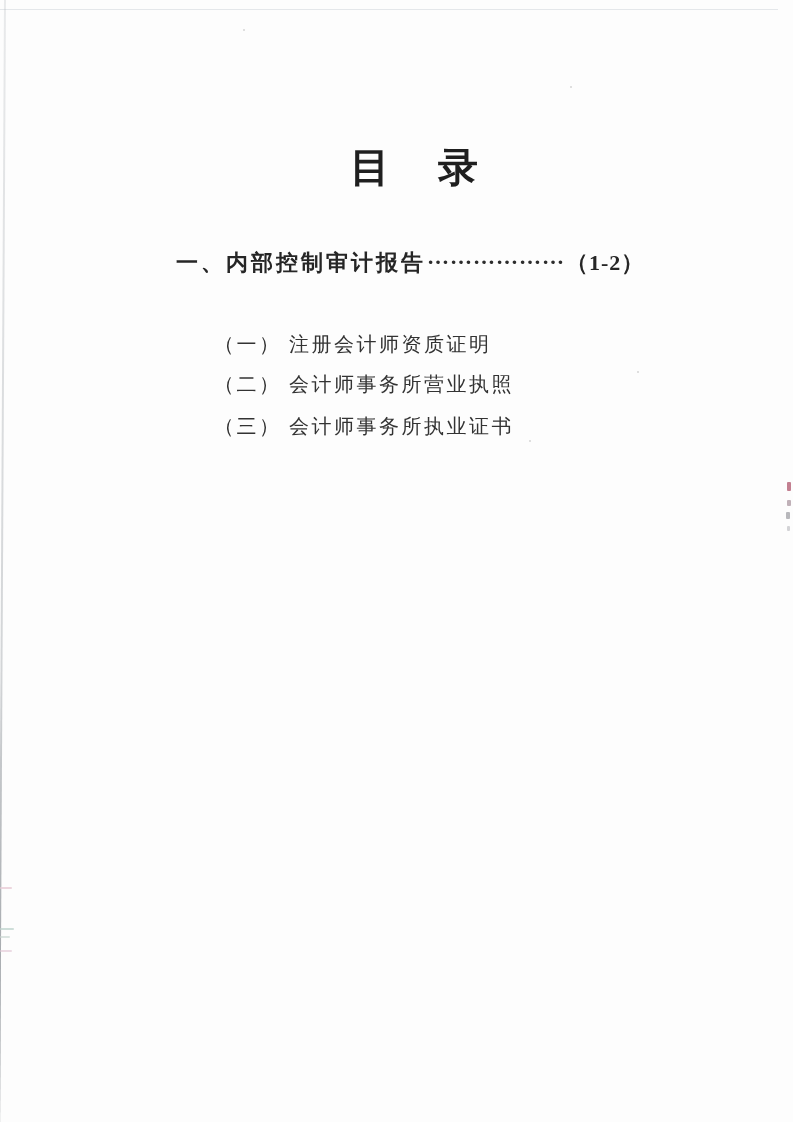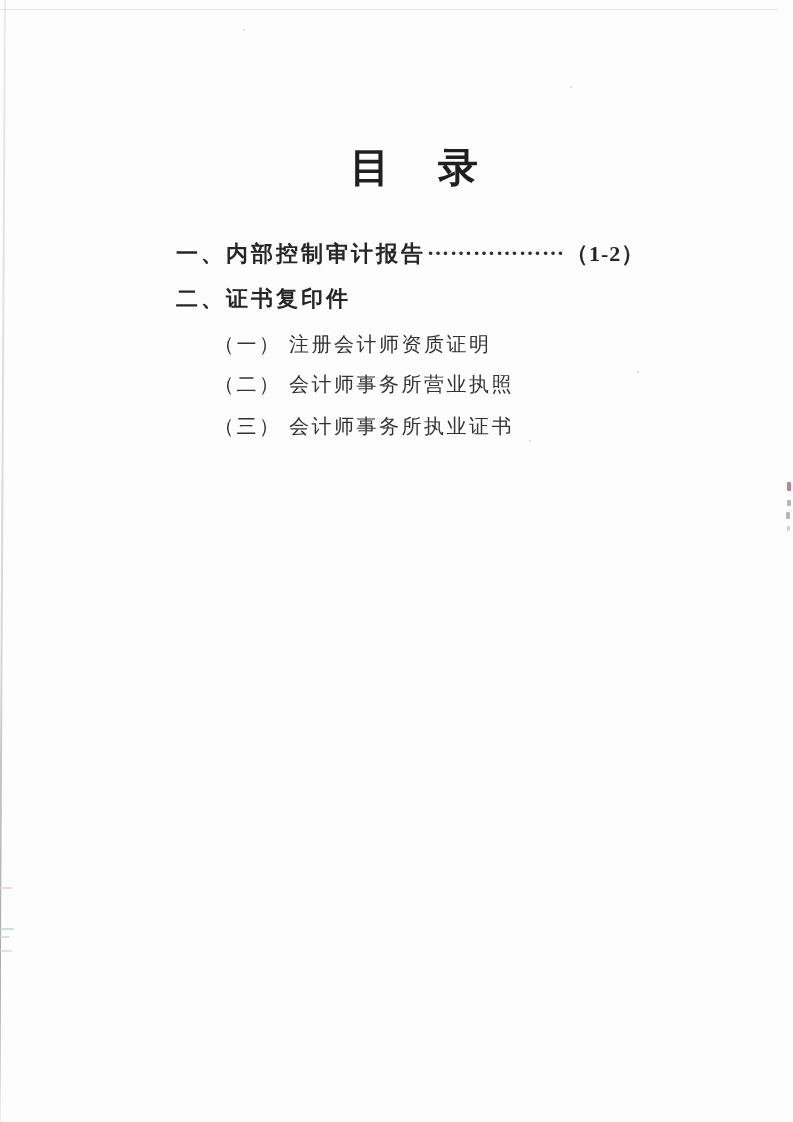--- a/index.html
+++ b/index.html
@@ -70,21 +70,21 @@
   }
   .toc-item {
     position: absolute;
     left: 176px;
     font-size: 22px;
     font-weight: bold;
     color: #262626;
     letter-spacing: 3px;
     white-space: nowrap;
   }
-  .toc-item-1 { top: 239px; }
+  .toc-item-1 { top: 248px; }
   .toc-item-2 { top: 284px; }
   .leader {
     position: relative;
     top: -0.26em;
     letter-spacing: 1px;
     font-weight: bold;
     color: #2c2c2c;
     margin: 0 1px;
   }
   .page-ref {
@@ -122,21 +122,20 @@
   <div class="speck sp2"></div>
   <div class="speck sp3"></div>
   <div class="speck sp4"></div>
 
   <h1 class="title">目 录</h1>
 
   <div class="toc-item toc-item-1">
     <span>一、内部控制审计报告</span><span class="leader">………………</span><span class="page-ref">（1-2）</span>
   </div>
 
-  <div class="toc-item toc-item-2">二、证书复印件</div>
 
   <div class="toc-sub toc-sub-2">（二） 会计师事务所营业执照</div>
 
   <div class="toc-sub toc-sub-1">（一） 注册会计师资质证明</div>
 
   <div class="toc-sub toc-sub-3">（三） 会计师事务所执业证书</div>
 
 </div>
 
 </body></html>

